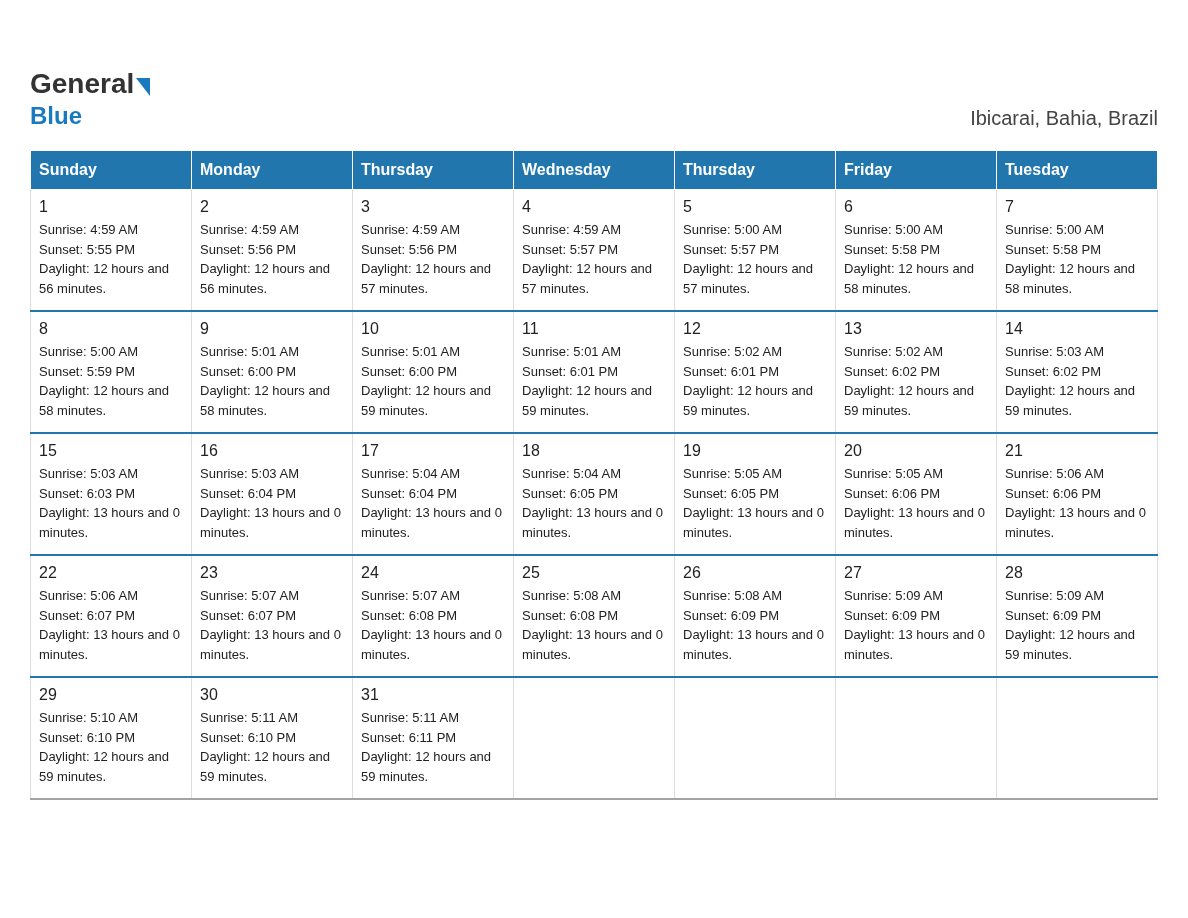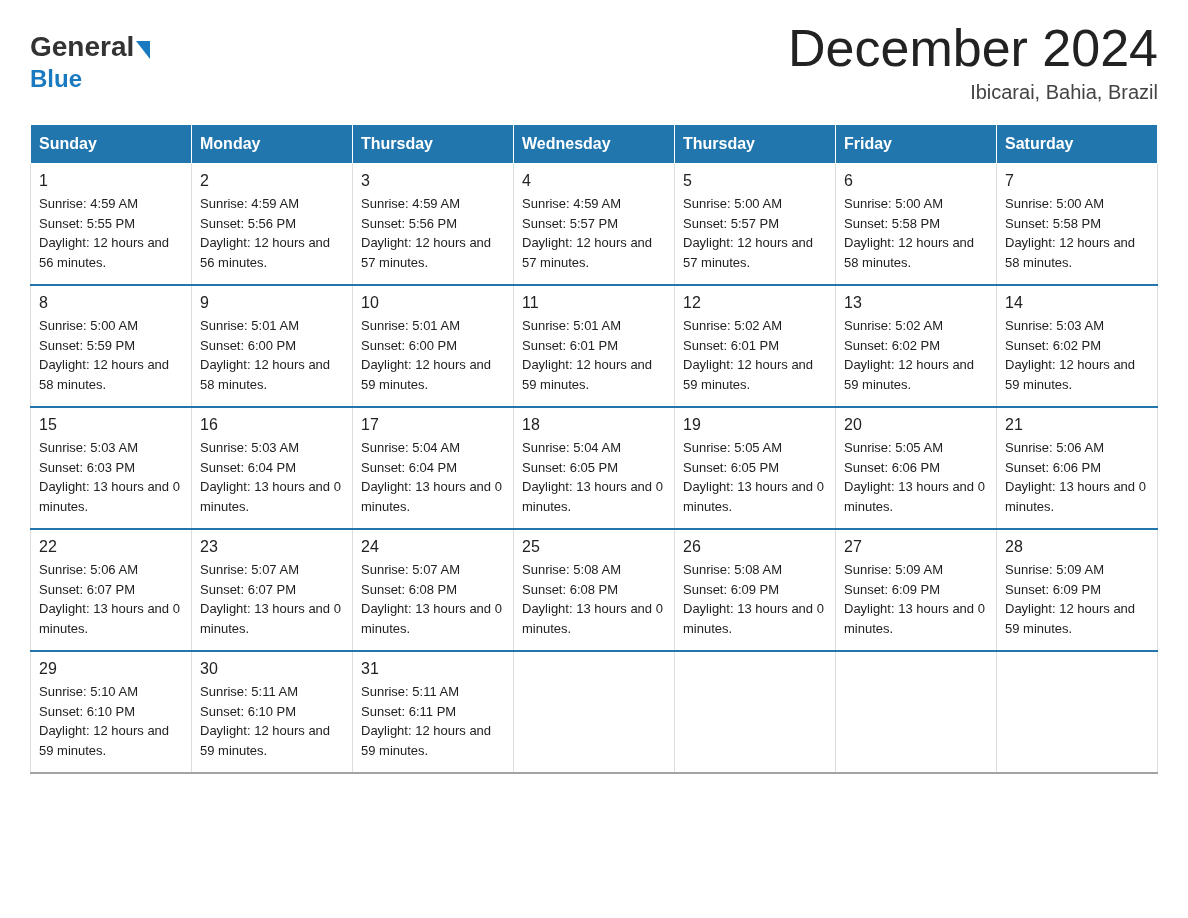--- a/index.html
+++ b/index.html
@@ -6,22 +6,23 @@
     body {
       font-family: Arial, Helvetica, sans-serif;
       background: #fff;
       padding: 20px 30px;
       width: 1188px;
       min-height: 918px;
     }
     .header {
       display: flex;
       justify-content: space-between;
-      align-items: center;
+      align-items: flex-end;
       margin-bottom: 20px;
+      margin-top: 48px;
     }
     .logo {
       display: flex;
       flex-direction: column;
       align-items: flex-start;
     }
     .logo-text {
       display: flex;
       align-items: center;
     }
@@ -111,35 +112,34 @@
 
 <div class="header">
   <div class="logo">
     <div class="logo-text">
       <span class="logo-general">General</span>
       <span class="logo-blue-arrow"></span>
     </div>
     <span class="logo-blue-word">Blue</span>
   </div>
   <div class="title-area">
-    <div class="month-title">December 2024</div>
     <div class="location">Ibicarai, Bahia, Brazil</div>
   </div>
 </div>
 
 <table>
   <thead>
     <tr>
     <th>Sunday</th>
         <th>Monday</th>
         <th>Thursday</th>
         <th>Wednesday</th>
         <th>Thursday</th>
         <th>Friday</th>
-        <th>Saturday</th>
+        <th>Tuesday</th>
       </tr>
   </thead>
   <tbody id="calendar-body">
   <tr>
         <td>
           <span class="day-number">1</span>
           <div class="day-info">Sunrise: 4:59 AM<br>Sunset: 5:55 PM<br>Daylight: 12 hours and 56 minutes.</div>
         </td>
         <td>
           <span class="day-number">2</span>

